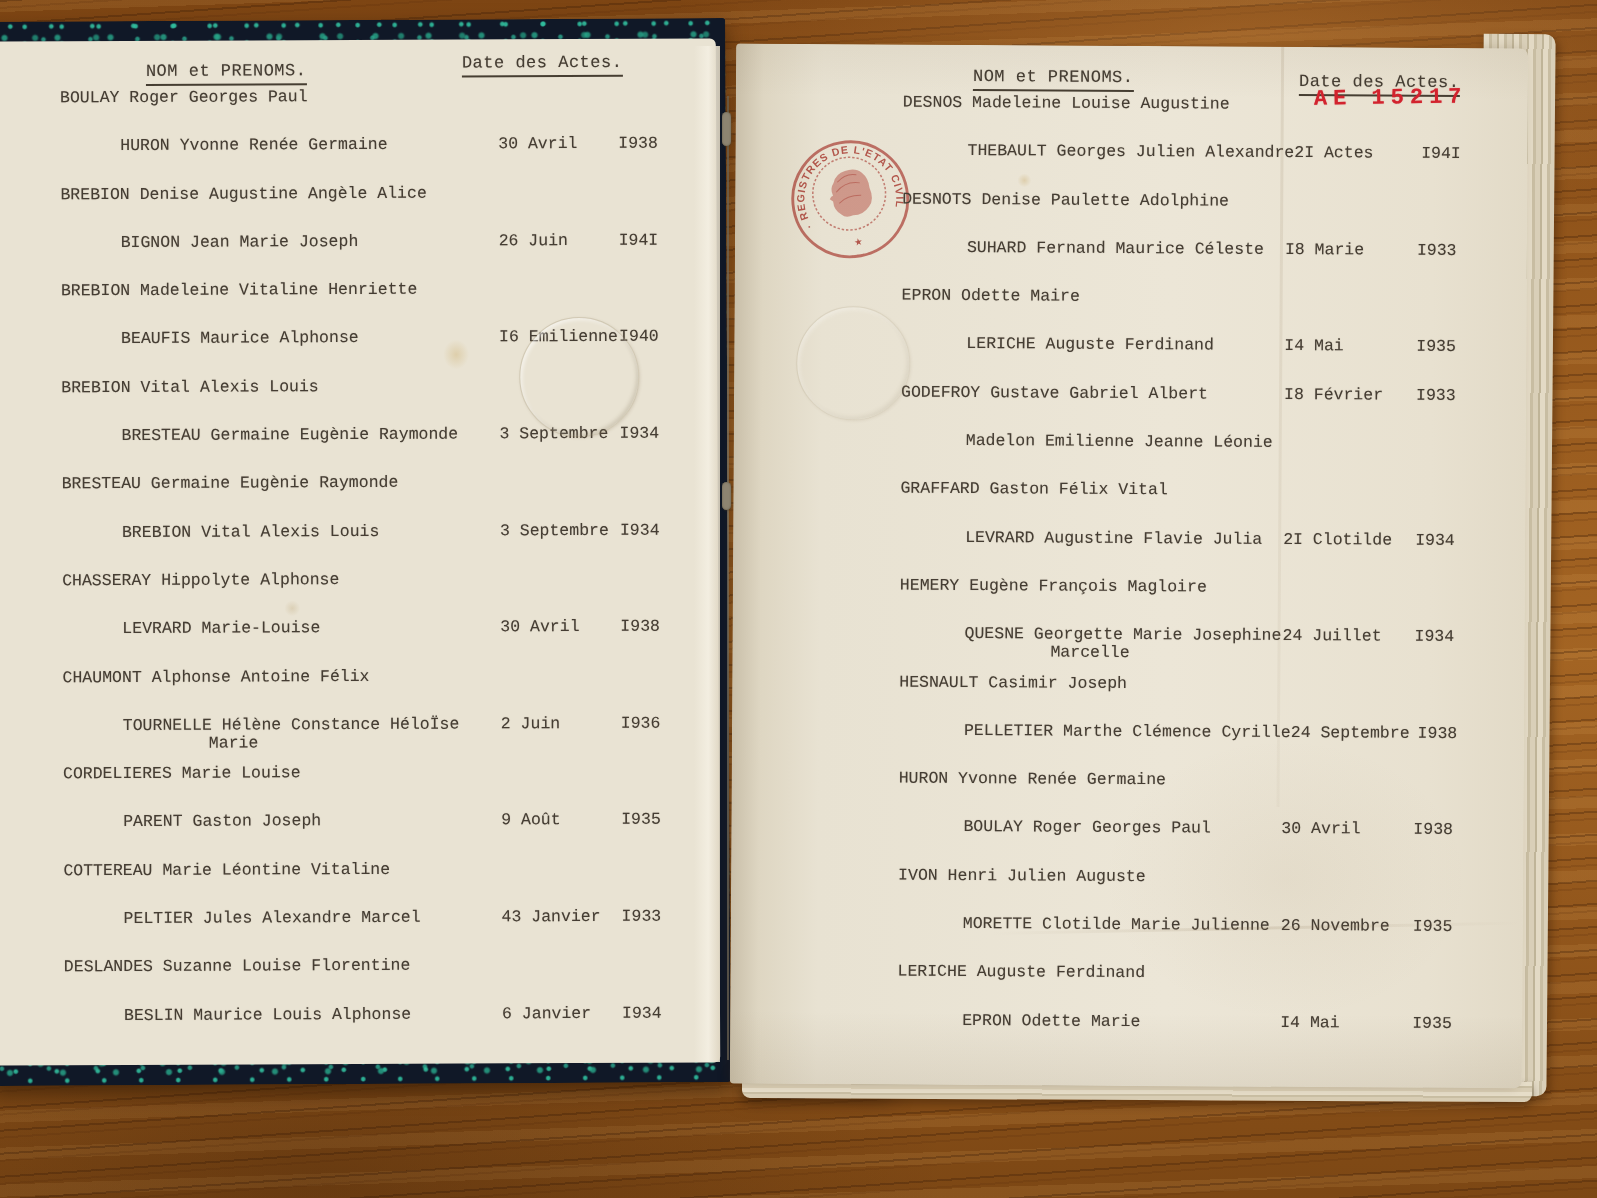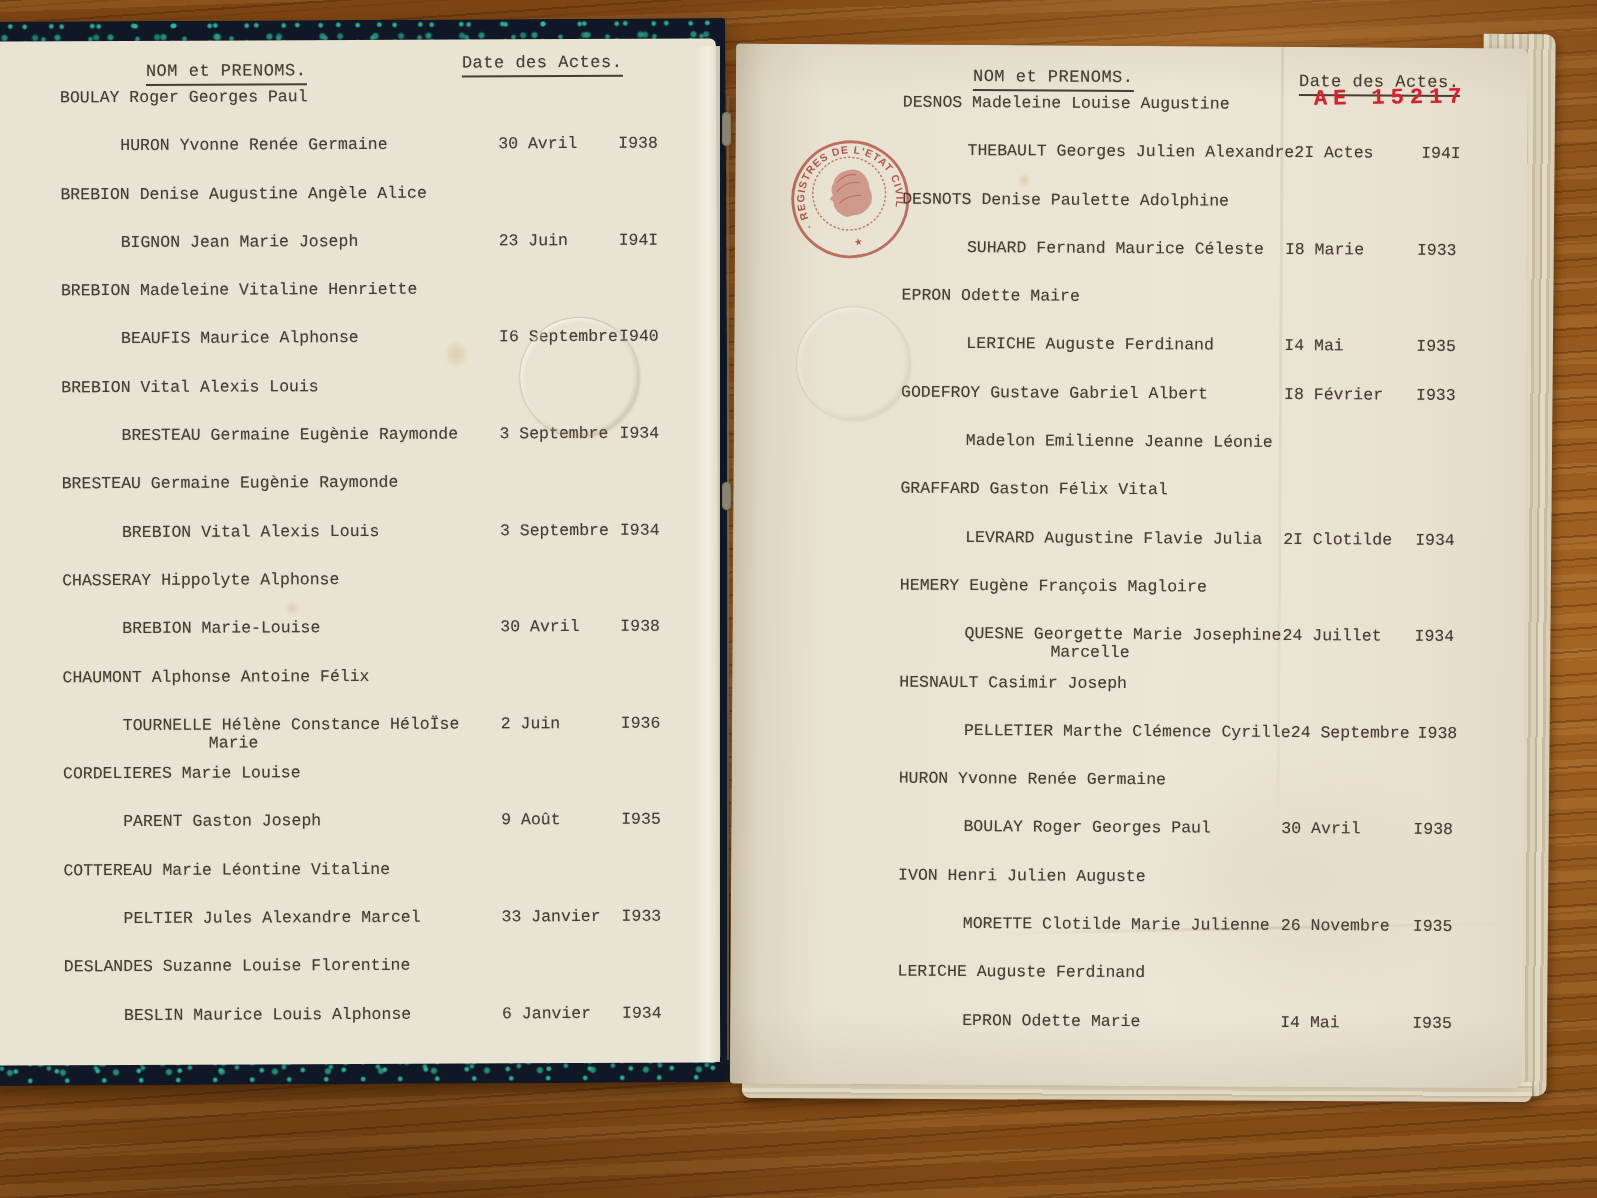--- a/index.html
+++ b/index.html
@@ -149,33 +149,33 @@
   </div>
 
   <div class="row">
     <span class="name"><span class="nm">BREBION Denise Augustine Angèle Alice</span></span>
     <span class="date"></span>
     <span class="year"></span>
   </div>
 
   <div class="row indent">
     <span class="name"><span class="nm">BIGNON Jean Marie Joseph</span></span>
-    <span class="date">23 Juin</span>
+    <span class="date">26 Juin</span>
     <span class="year">I94I</span>
   </div>
 
   <div class="row">
     <span class="name"><span class="nm">BREBION Madeleine Vitaline Henriette</span></span>
     <span class="date"></span>
     <span class="year"></span>
   </div>
 
   <div class="row indent">
     <span class="name"><span class="nm">BEAUFIS Maurice Alphonse</span></span>
-    <span class="date">I6 Septembre</span>
+    <span class="date">I6 Emilienne</span>
     <span class="year">I940</span>
   </div>
 
   <div class="row">
     <span class="name"><span class="nm">BREBION Vital Alexis Louis</span></span>
     <span class="date"></span>
     <span class="year"></span>
   </div>
 
   <div class="row indent">
@@ -196,21 +196,21 @@
     <span class="year">I934</span>
   </div>
 
   <div class="row">
     <span class="name"><span class="nm">CHASSERAY Hippolyte Alphonse</span></span>
     <span class="date"></span>
     <span class="year"></span>
   </div>
 
   <div class="row indent">
-    <span class="name"><span class="nm">BREBION Marie-Louise</span></span>
+    <span class="name"><span class="nm">LEVRARD Marie-Louise</span></span>
     <span class="date">30 Avril</span>
     <span class="year">I938</span>
   </div>
 
   <div class="row">
     <span class="name"><span class="nm">CHAUMONT Alphonse Antoine Félix</span></span>
     <span class="date"></span>
     <span class="year"></span>
   </div>
 
@@ -233,21 +233,21 @@
   </div>
 
   <div class="row">
     <span class="name"><span class="nm">COTTEREAU Marie Léontine Vitaline</span></span>
     <span class="date"></span>
     <span class="year"></span>
   </div>
 
   <div class="row indent">
     <span class="name"><span class="nm">PELTIER Jules Alexandre Marcel</span></span>
-    <span class="date">33 Janvier</span>
+    <span class="date">43 Janvier</span>
     <span class="year">I933</span>
   </div>
 
   <div class="row">
     <span class="name"><span class="nm">DESLANDES Suzanne Louise Florentine</span></span>
     <span class="date"></span>
     <span class="year"></span>
   </div>
 
   <div class="row indent">

